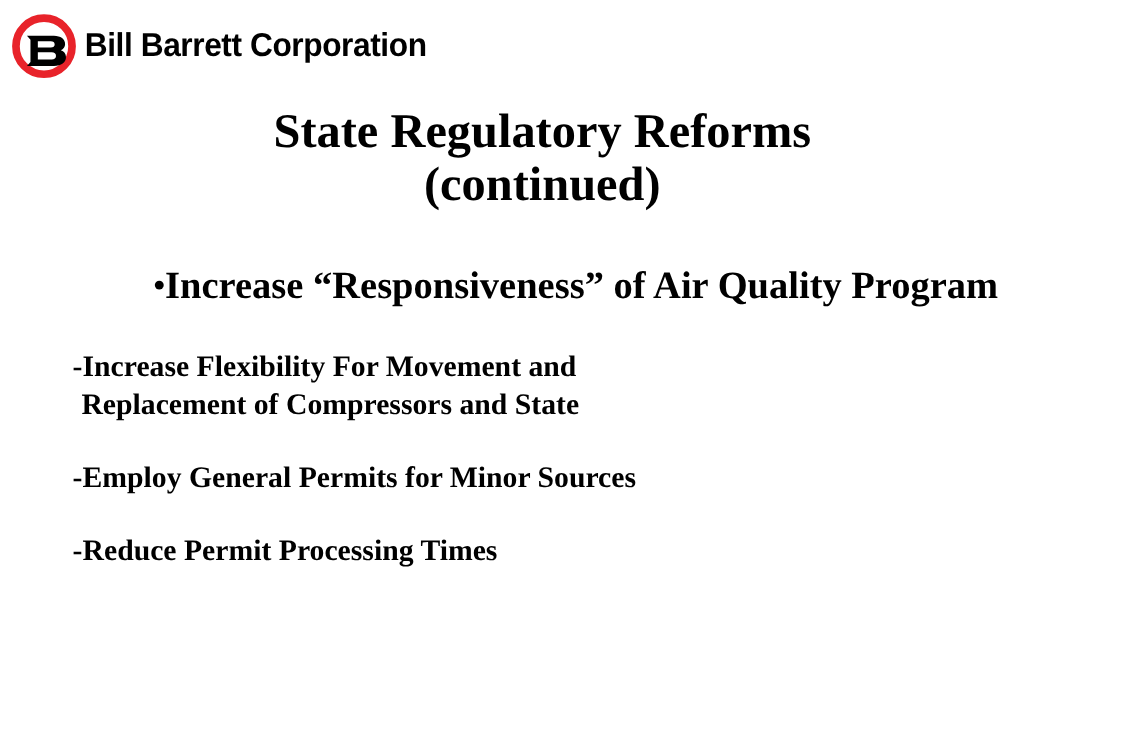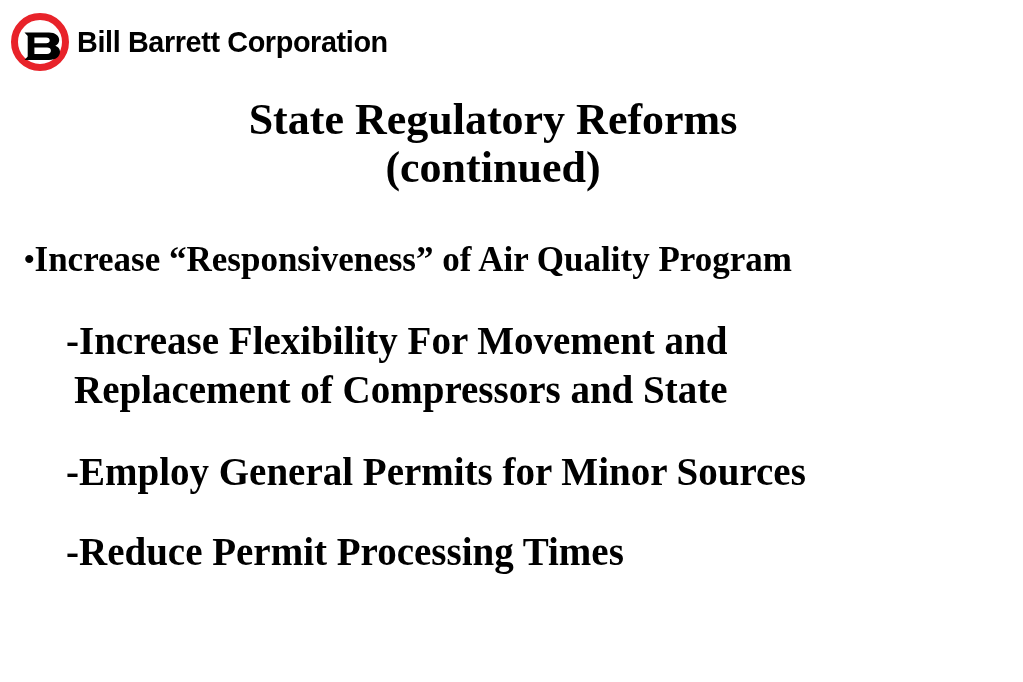--- a/index.html
+++ b/index.html
@@ -91,37 +91,38 @@
     width: 1023px;
   }
 
   .bullet-l1 {
     font-family: "Liberation Serif", "DejaVu Serif", serif;
     font-weight: bold;
     font-size: 35px;
     line-height: 1.12;
     padding-left: 24px;
     white-space: nowrap;
+    text-align: center;
   }
 
   .bullet-l1 .dot {
     font-size: 30px;
     vertical-align: 2px;
   }
 
   .sub-list {
     margin: 0;
     padding: 0;
     list-style: none;
   }
 
   .sub-item {
     font-family: "Liberation Serif", "DejaVu Serif", serif;
     font-weight: bold;
-    font-size: 39px;
+    font-size: 27px;
     line-height: 1.24;
     padding-left: 66px;
     text-indent: 0;
   }
 
   .sub-item .cont {
     display: block;
     padding-left: 8px;
   }
 

